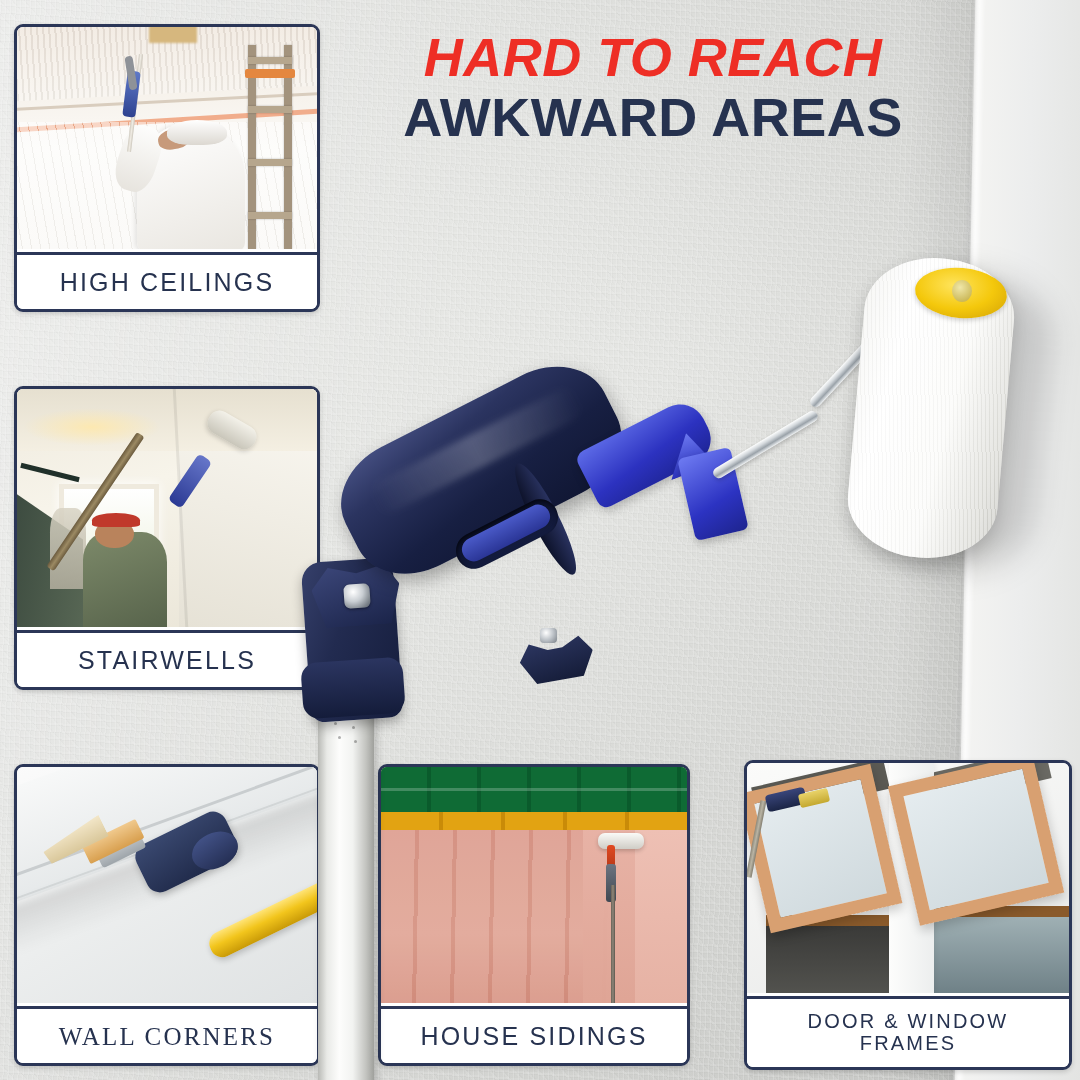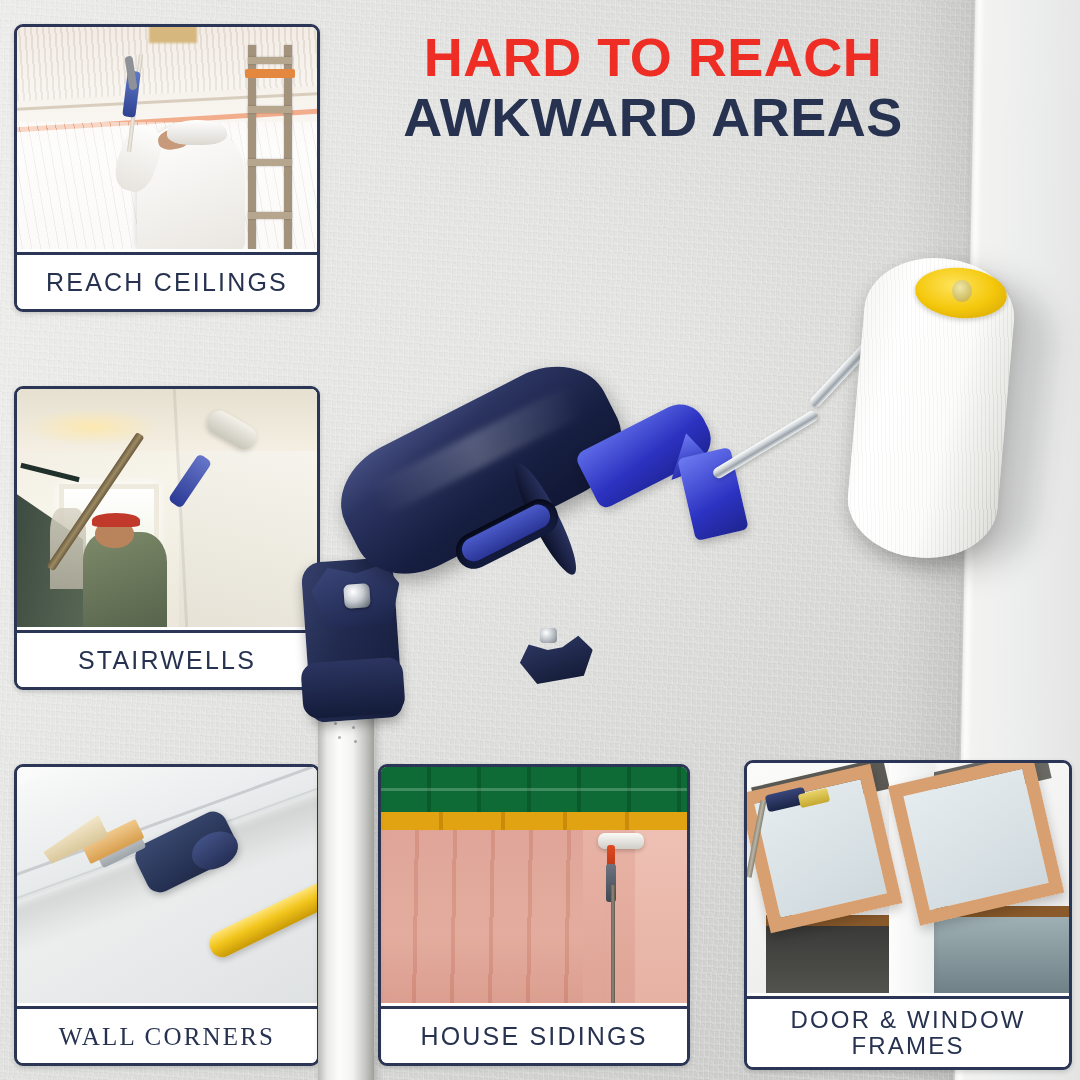--- a/index.html
+++ b/index.html
@@ -31,34 +31,34 @@
     transform:skewX(-1.1deg);filter:blur(1.2px);}
   .corner-shadow{position:absolute;left:900px;top:-40px;width:80px;height:1160px;
     background:linear-gradient(90deg, rgba(0,0,0,0), rgba(0,0,0,.07));
     transform:skewX(-1.1deg);filter:blur(6px);}
 
   
   .headline{position:absolute;left:346px;top:24px;width:614px;text-align:center;
     line-height:1.0;letter-spacing:.5px;}
   .headline .l{display:block;font-weight:700;font-size:54px;}
   .hl-1{color:#26324f;font-size:53px;}
-  .hl-2{color:#ee2e25;font-size:60px;margin-top:6px;}
+  .hl-2{color:#ee2e25;font-size:60px;margin-top:6px;font-style:italic;}
   .hl-3{color:#26324f;font-size:53px;margin-top:6px;}
 
   
   .card{position:absolute;border:3px solid #2b3657;border-radius:9px;
     background:#fff;overflow:hidden;
     box-shadow:0 2px 5px rgba(0,0,0,.16);}
   .card .photo{position:absolute;left:0;right:0;top:0;overflow:hidden;}
   .card .label{position:absolute;left:0;right:0;bottom:0;
     background:#fff;border-top:3px solid #2b3657;
     display:flex;align-items:center;justify-content:center;text-align:center;}
   .card .label span{color:#26324f;font-size:25px;font-weight:400;
     letter-spacing:2.2px;line-height:1.08;}
-  .card.two-line .label span{font-size:24px;}
+  .card.two-line .label span{font-size:20px;}
 
   
   #card-high-ceilings{left:14px;top:24px;width:300px;height:282px;}
   #card-high-ceilings .photo{height:222px;}
   #card-high-ceilings .label{height:54px;}
 
   #card-stairwells{left:14px;top:386px;width:300px;height:298px;}
   #card-stairwells .photo{height:238px;}
   #card-stairwells .label{height:54px;}
 
@@ -324,21 +324,21 @@
         <div class="p1-man"></div>
         <div class="p1-arm"></div>
         <div class="p1-face"></div>
         <div class="p1-hat"></div>
         <div class="p1-pole"></div>
         <div class="p1-tool"></div>
         <div class="p1-tip"></div>
       </div>
     </div>
     <div class="label">
-      <span>REACH CEILINGS</span>
+      <span>HIGH CEILINGS</span>
     </div>
   </div>
 
   <div class="card" id="card-stairwells">
     <div class="photo">
       <div class="p2">
         <div class="p2-wallR"></div>
         <div class="p2-ceil"></div>
         <div class="p2-softlight"></div>
         <div class="p2-edge"></div>

